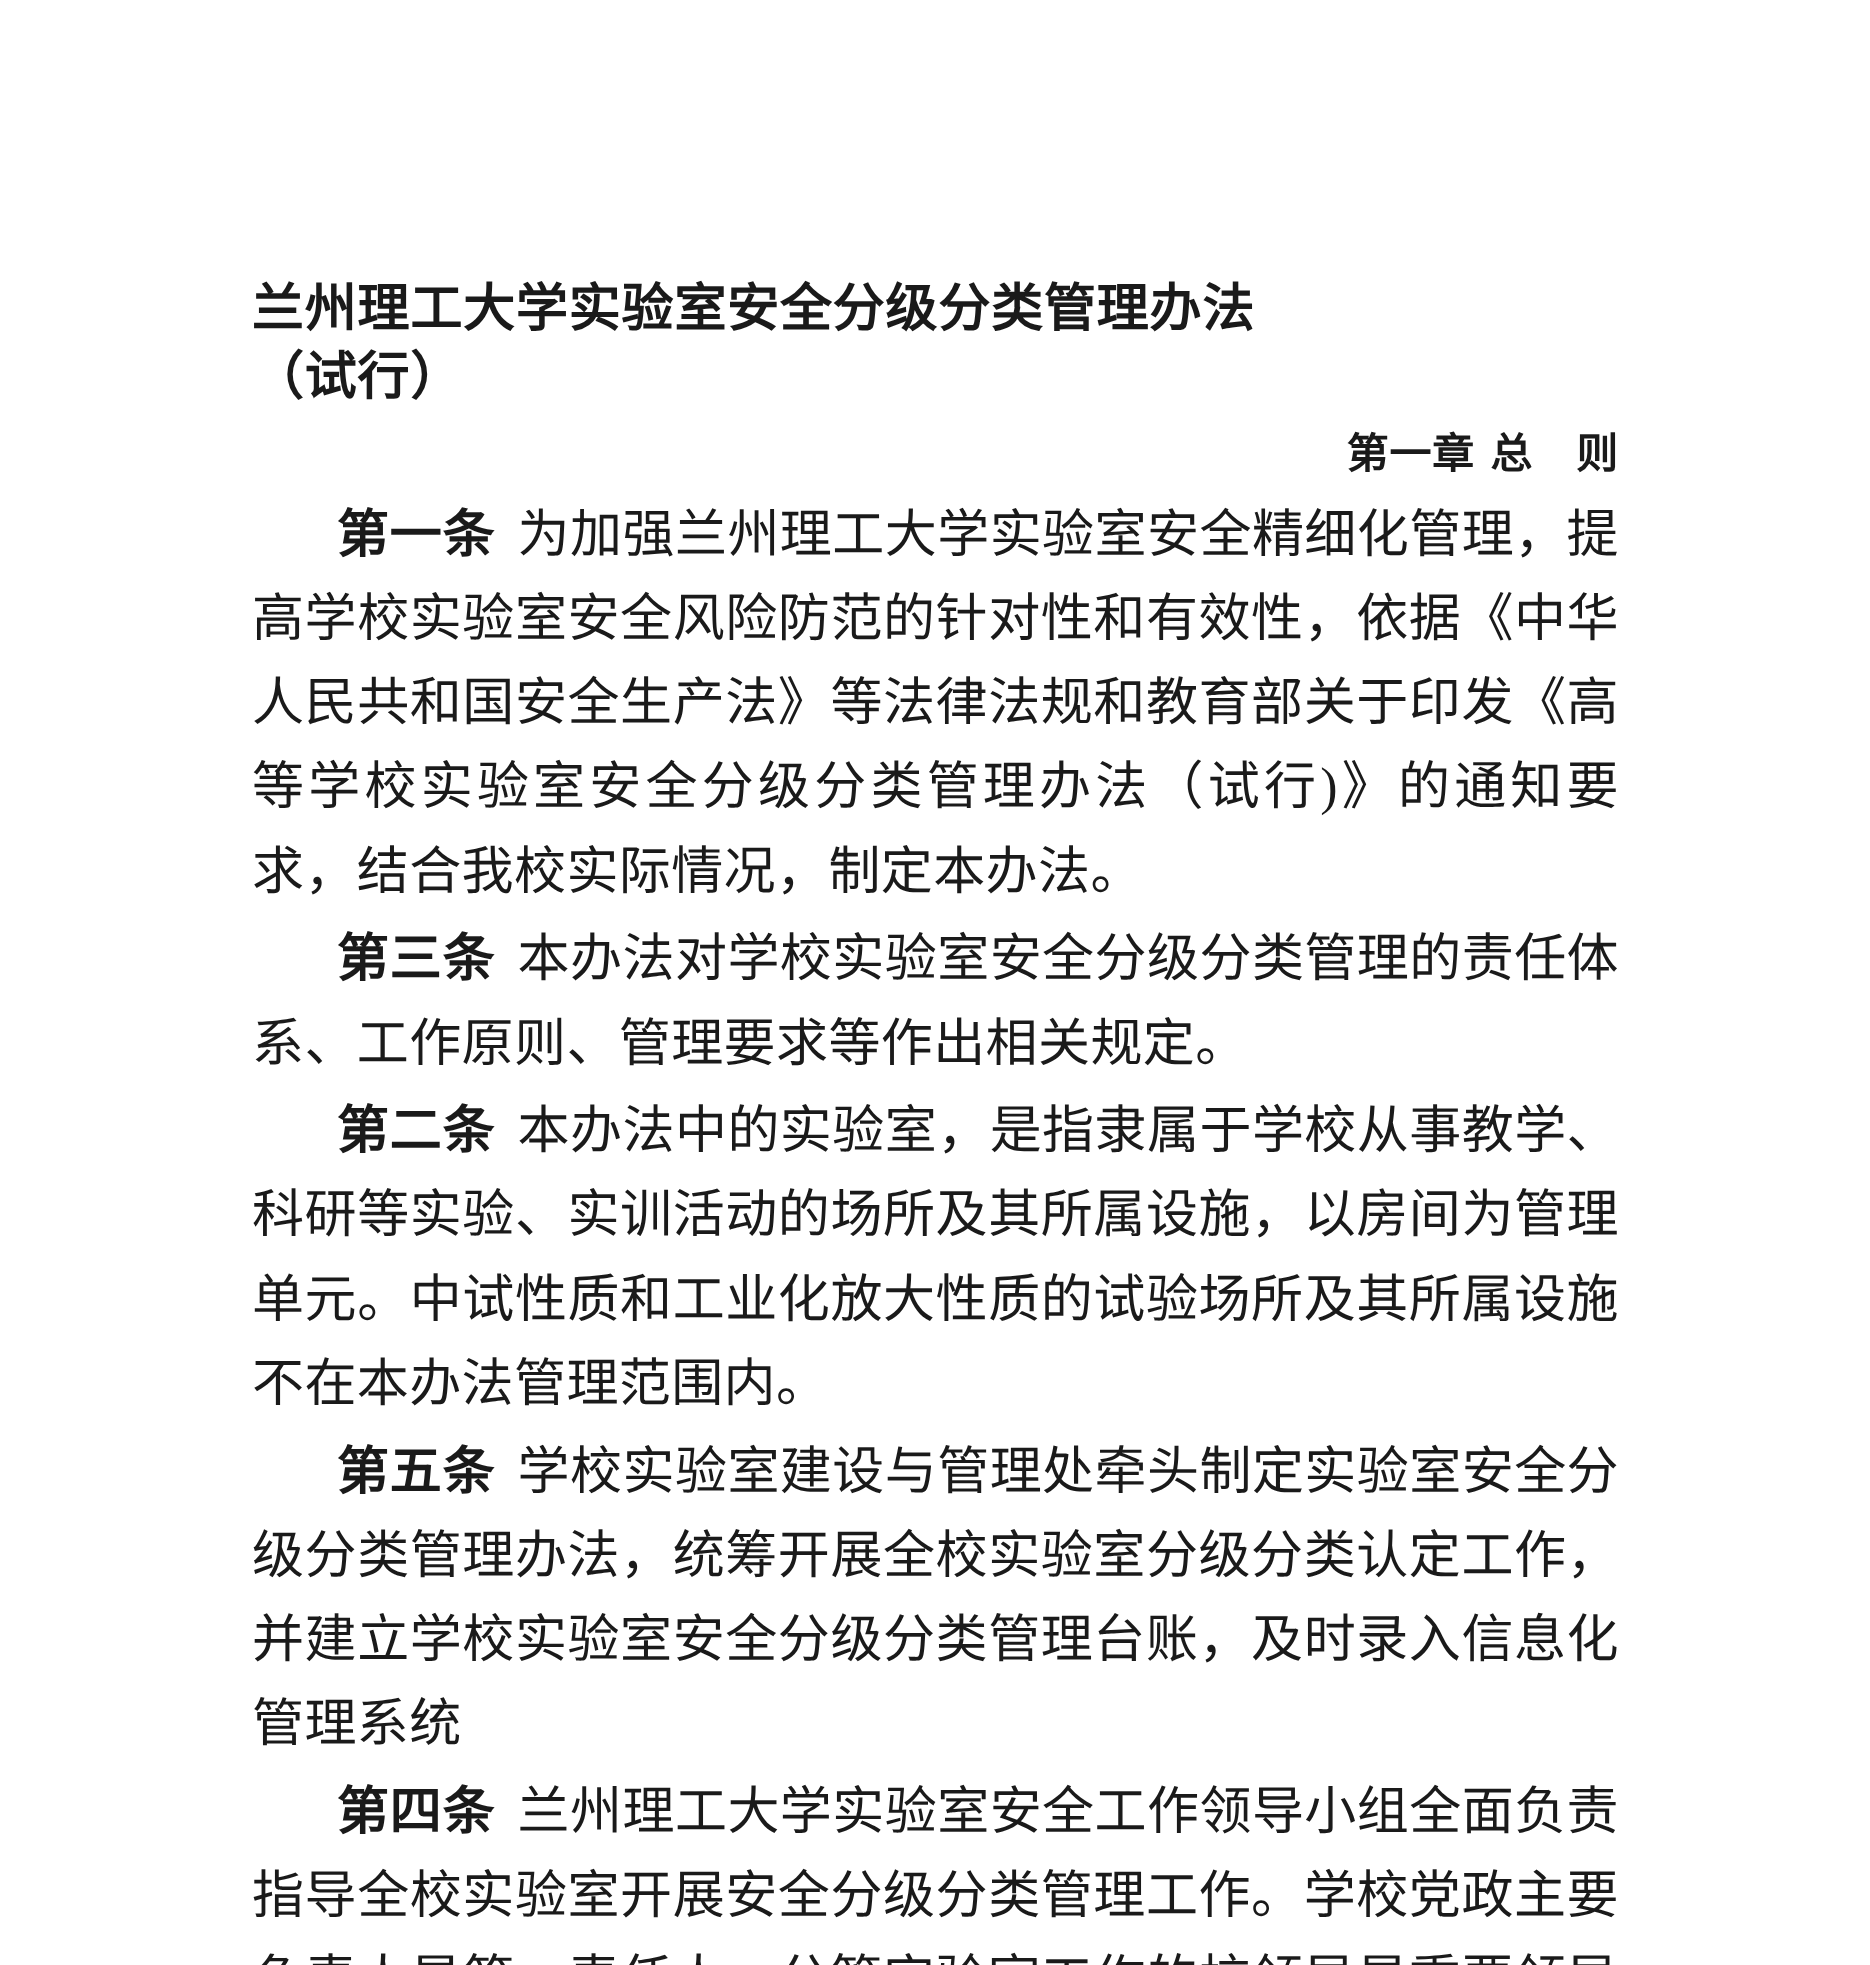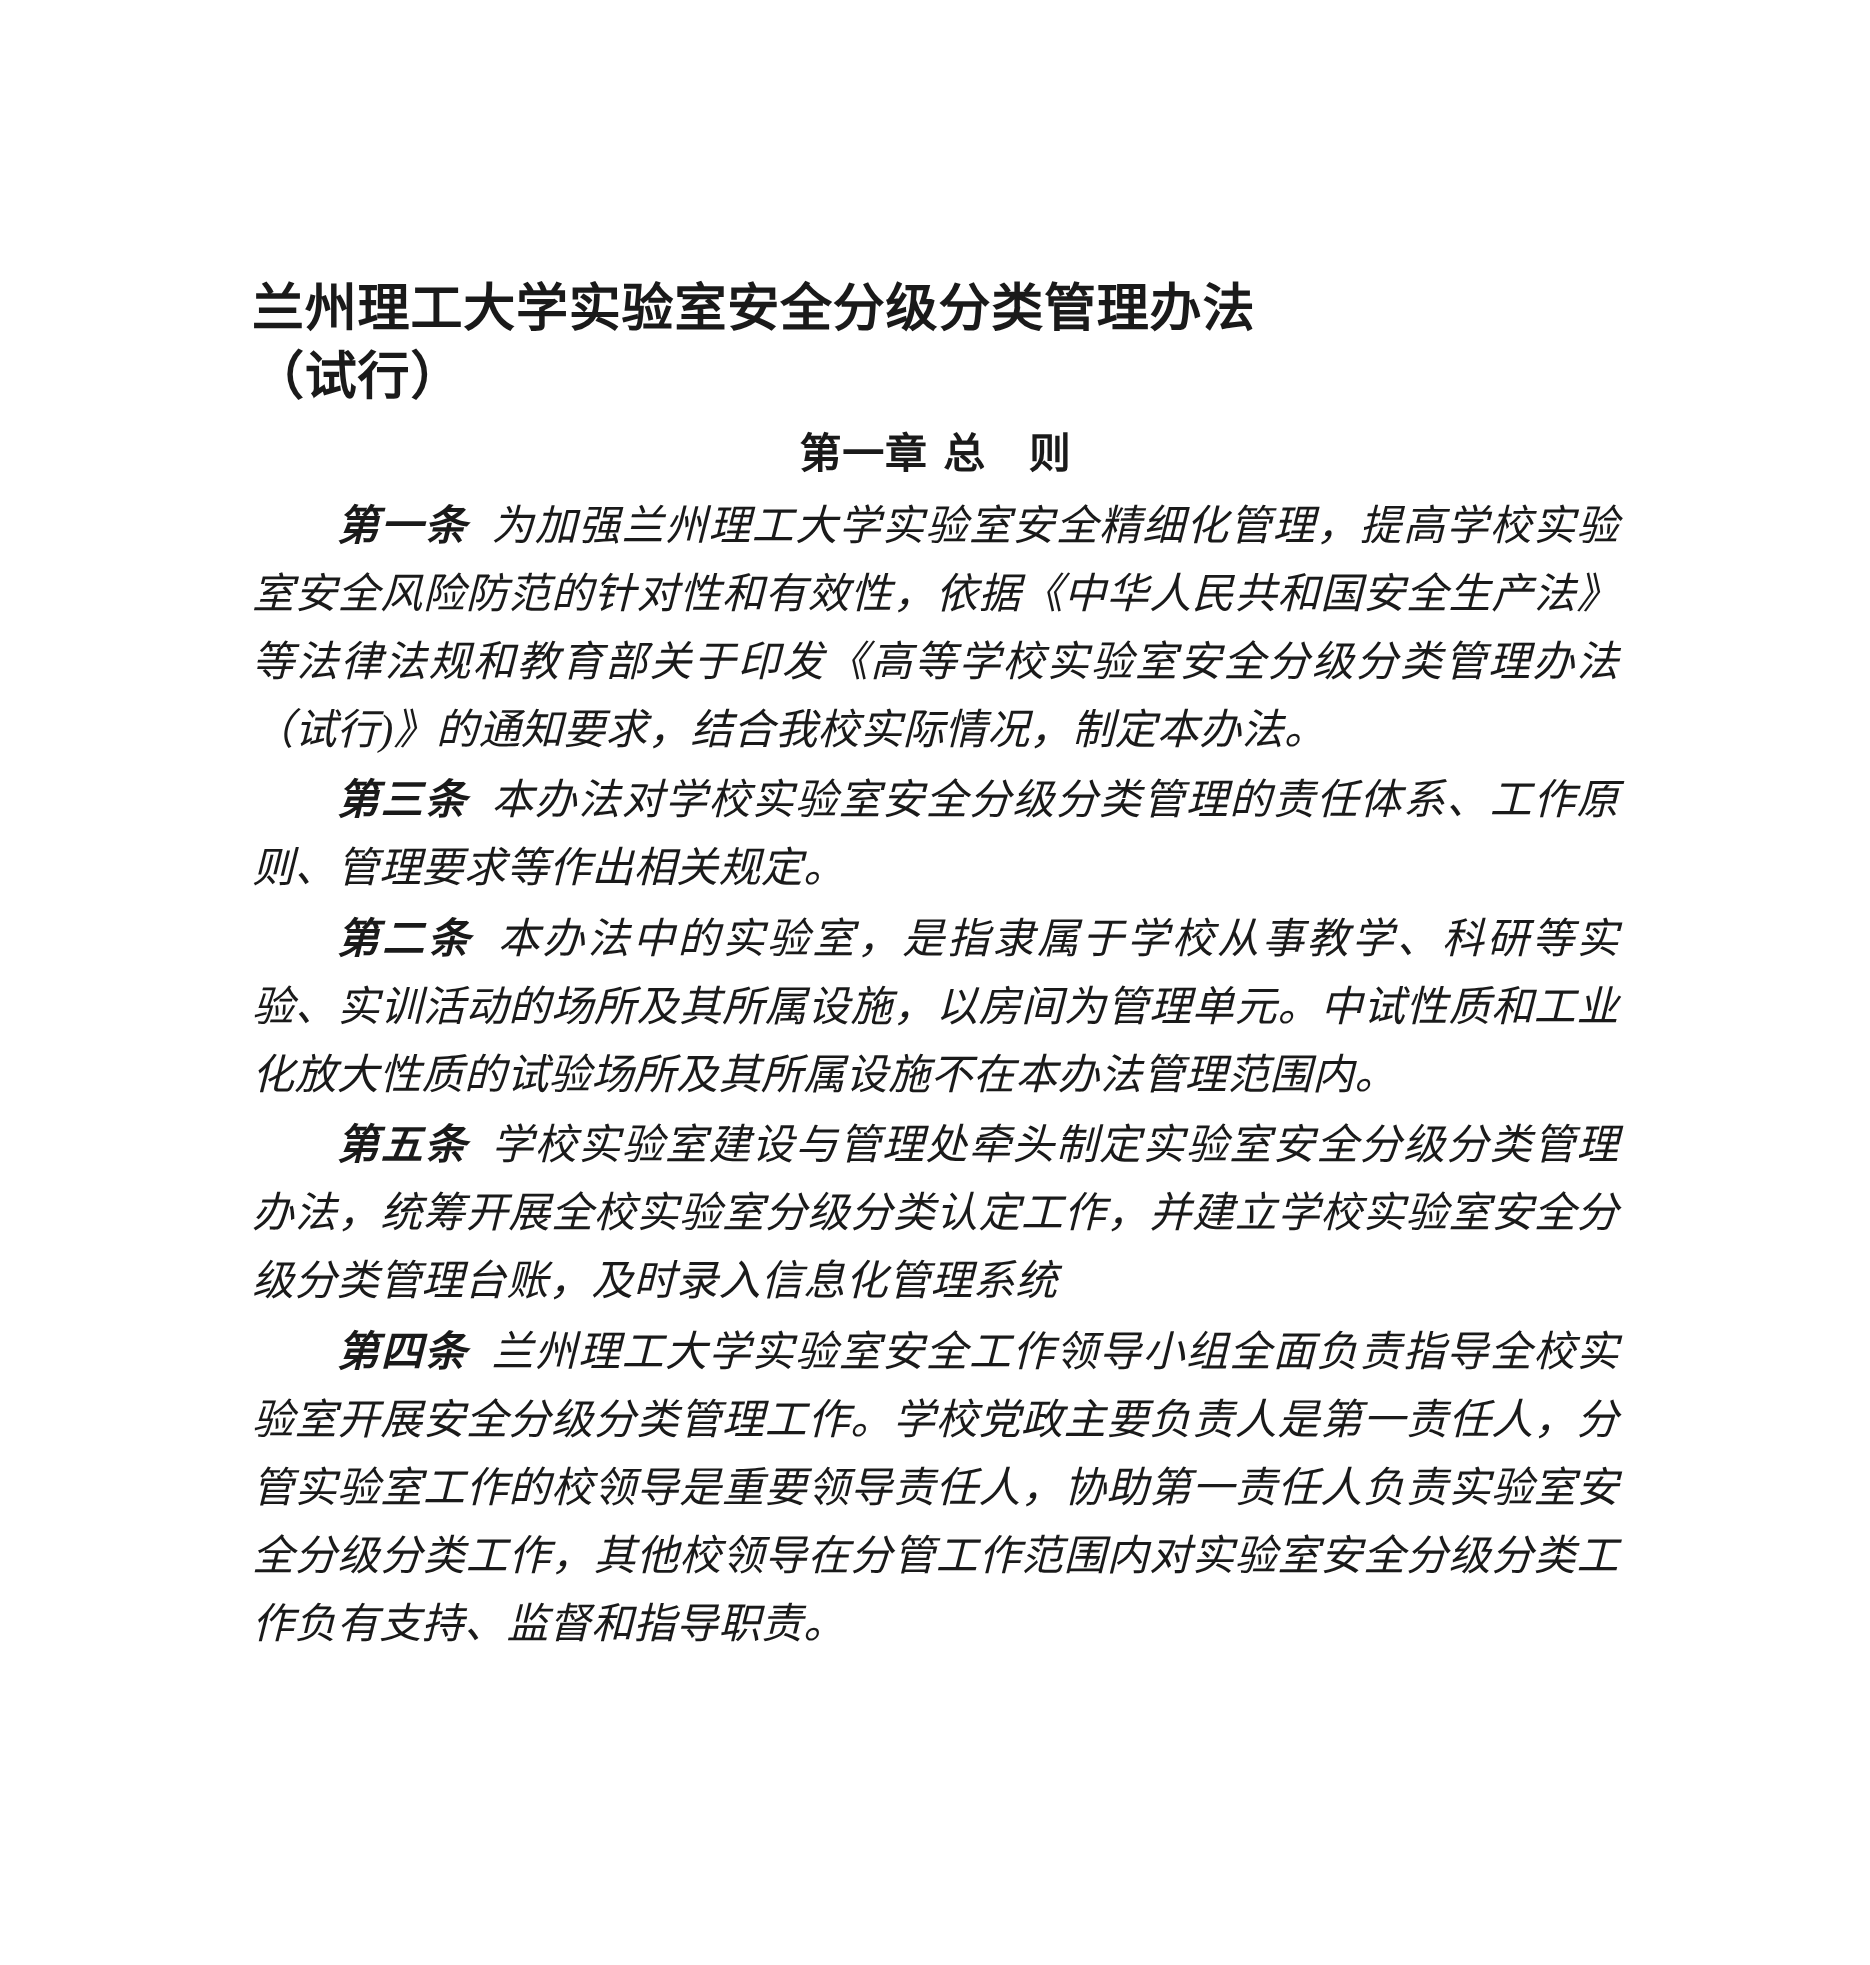--- a/index.html
+++ b/index.html
@@ -35,33 +35,32 @@
     margin: 0 0 3.9px 0;
   }
   .doc-title .line2 {
     display: block;
   }
   .chapter-heading {
     font-family: "DejaVu Sans", "Liberation Sans", sans-serif;
     font-weight: bold;
     font-size: 42px;
     line-height: 1.55;
-    text-align: center;
+    text-align: right;
     letter-spacing: 0.8px;
     margin: 11px 0 5.5px 0;
   }
   .para {
-    font-size: 42px;
+    font-size: 52px;
     line-height: 1.62;
     text-align: justify;
     text-justify: inter-ideograph;
     text-indent: 85px;
     margin: 0 0 2.4px 0;
     letter-spacing: 0.4px;
-    font-style: italic;
   }
   .para .art-label {
     font-family: "DejaVu Sans", "Liberation Sans", sans-serif;
     font-weight: bold;
     letter-spacing: 0.8px;
   }
   .para .gap {
     display: inline-block;
     width: 22px;
   }

